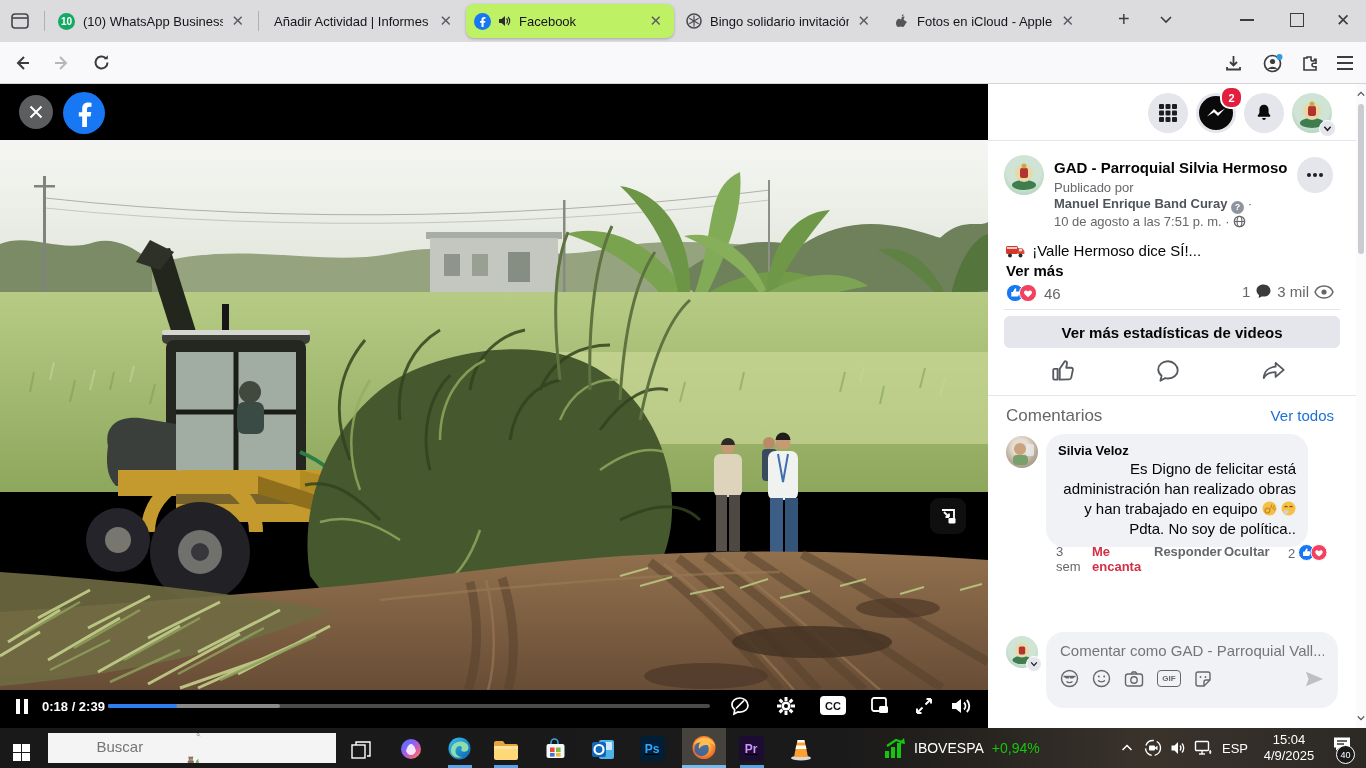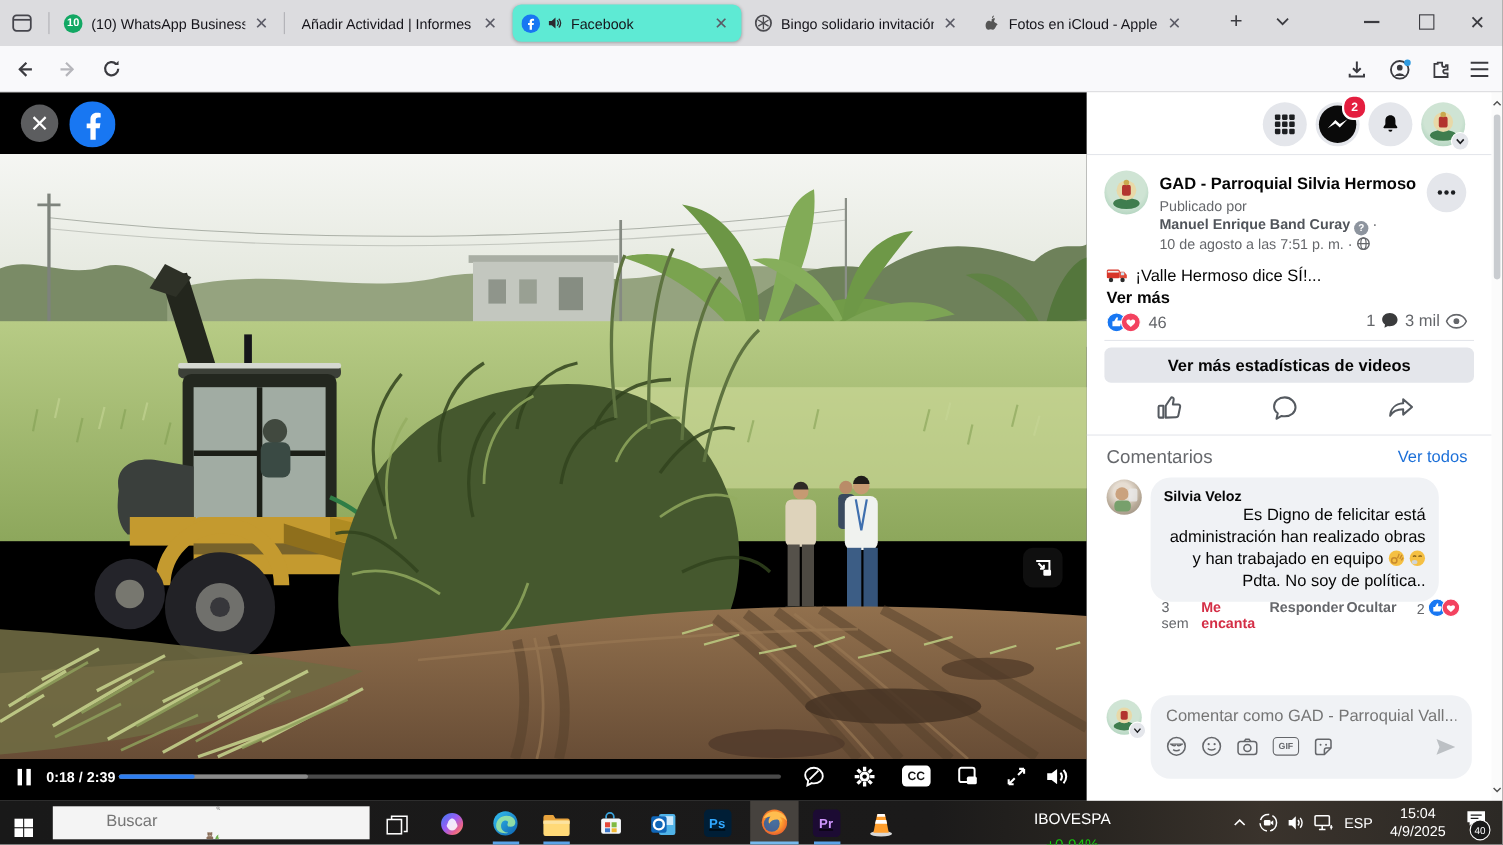--- a/index.html
+++ b/index.html
@@ -7,21 +7,21 @@
     font-family:"Liberation Sans",sans-serif;background:#fff;}
   .abs{position:absolute;}
   .flex{display:flex;align-items:center;}
   svg{display:block;}
   
   #tabbar{left:0;top:0;width:1366px;height:42px;background:#dcdcdf;}
   .tab{top:4px;height:34px;border-radius:8px;display:flex;align-items:center;
     font-size:13px;color:#15141a;padding:0 8px;box-sizing:border-box;}
   .tab .lbl{white-space:nowrap;overflow:hidden;flex:1;margin-left:8px;}
   .tab .x{color:#5b5b66;font-size:15px;margin-left:4px;padding:0 4px;}
-  .tab.active{background:#5eead4;box-shadow:0 1px 3px rgba(0,0,0,.25);}
+  .tab.active{background:#bef264;box-shadow:0 1px 3px rgba(0,0,0,.25);}
   .tabdiv{top:11px;width:1px;height:20px;background:#b0b0b5;}
   #urlbar{left:0;top:42px;width:1366px;height:42px;background:#f9f9fb;border-bottom:1px solid #d4d4d8;box-sizing:border-box;}
   .navico{color:#3b3b40;}
   #urlpill{left:230px;top:47px;width:960px;height:32px;background:#ececee;border-radius:8px;display:flex;align-items:center;font-size:14px;}
   
   #player{left:0;top:84px;width:988px;height:644px;background:#000;}
   
   #panel{left:988px;top:84px;width:368px;height:644px;background:#fff;font-size:15px;color:#050505;}
   .gcirc{width:40px;height:40px;border-radius:50%;background:#e4e6eb;display:flex;align-items:center;justify-content:center;}
   .hr{position:absolute;left:0;width:368px;height:1px;background:#e4e6eb;}
@@ -737,21 +737,21 @@
     </div>
     <div class="underline" style="left:740px;width:24px;"></div>
     <div class="tbico" style="left:788px;">
       <svg width="24" height="24" viewBox="0 0 24 24">
           <ellipse cx="12" cy="21" rx="10" ry="2.5" fill="#d8d8d8"></ellipse>
           <path d="M8.5 3h7L19 20H5z" fill="#ff9f2e"></path>
           <path d="M7.3 8.5h9.4l.8 3.4H6.5zM8.8 3h6.4l.6 2.6H8.2z" fill="#fff"></path>
         </svg>
     </div>
 
-    <div class="abs flex" style="left:940px;top:0;height:40px;gap:8px;flex-direction:column;">
+    <div class="abs flex" style="left:884px;top:0;height:40px;gap:8px;">
       <svg width="22" height="22" viewBox="0 0 22 22">
           <rect x="1" y="14" width="4" height="7" fill="#16c60c"></rect>
           <rect x="7" y="10" width="4" height="11" fill="#16c60c"></rect>
           <rect x="13" y="6" width="4" height="15" fill="#16c60c"></rect>
           <path d="M3 9L12 3l6 2" stroke="#16c60c" stroke-width="2.2" fill="none"></path>
           <path d="M20 1l1 6-6-1z" fill="#16c60c"></path>
         </svg>
       <span class="traytxt" style="font-size:14px;">IBOVESPA</span>
       <span style="color:#16c60c;font-size:14px;">+0,94%</span>
     </div>

